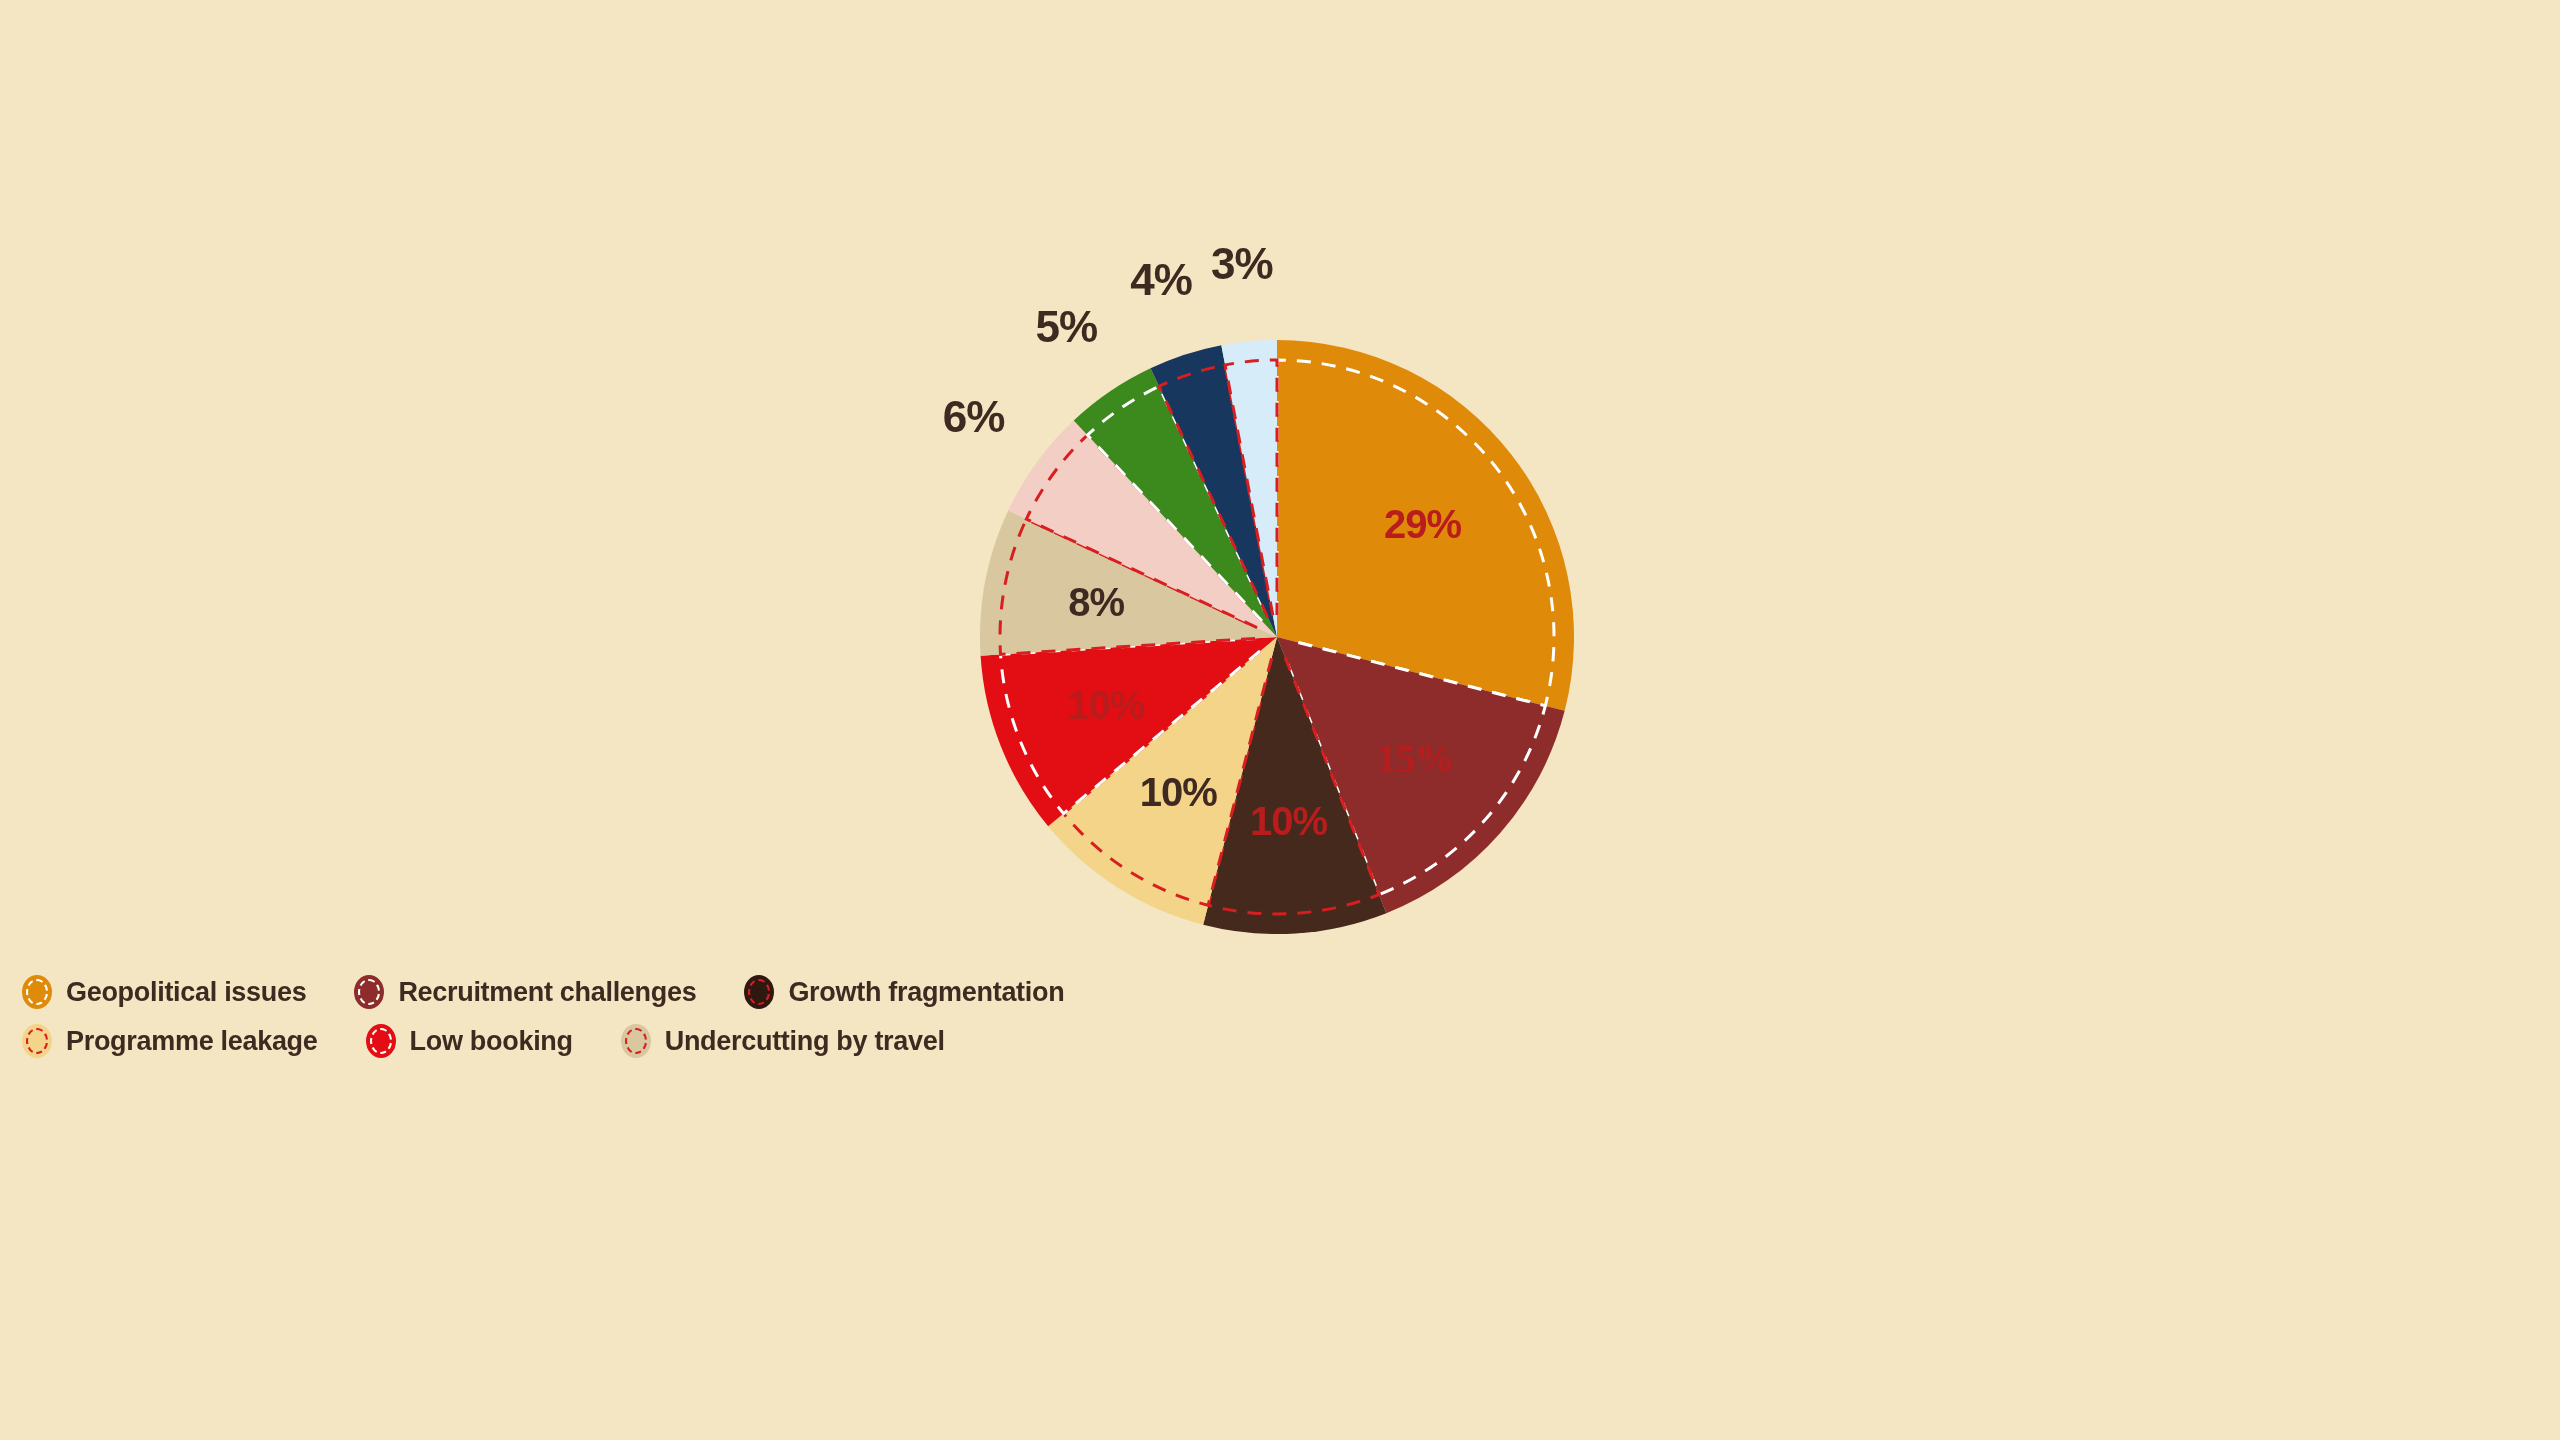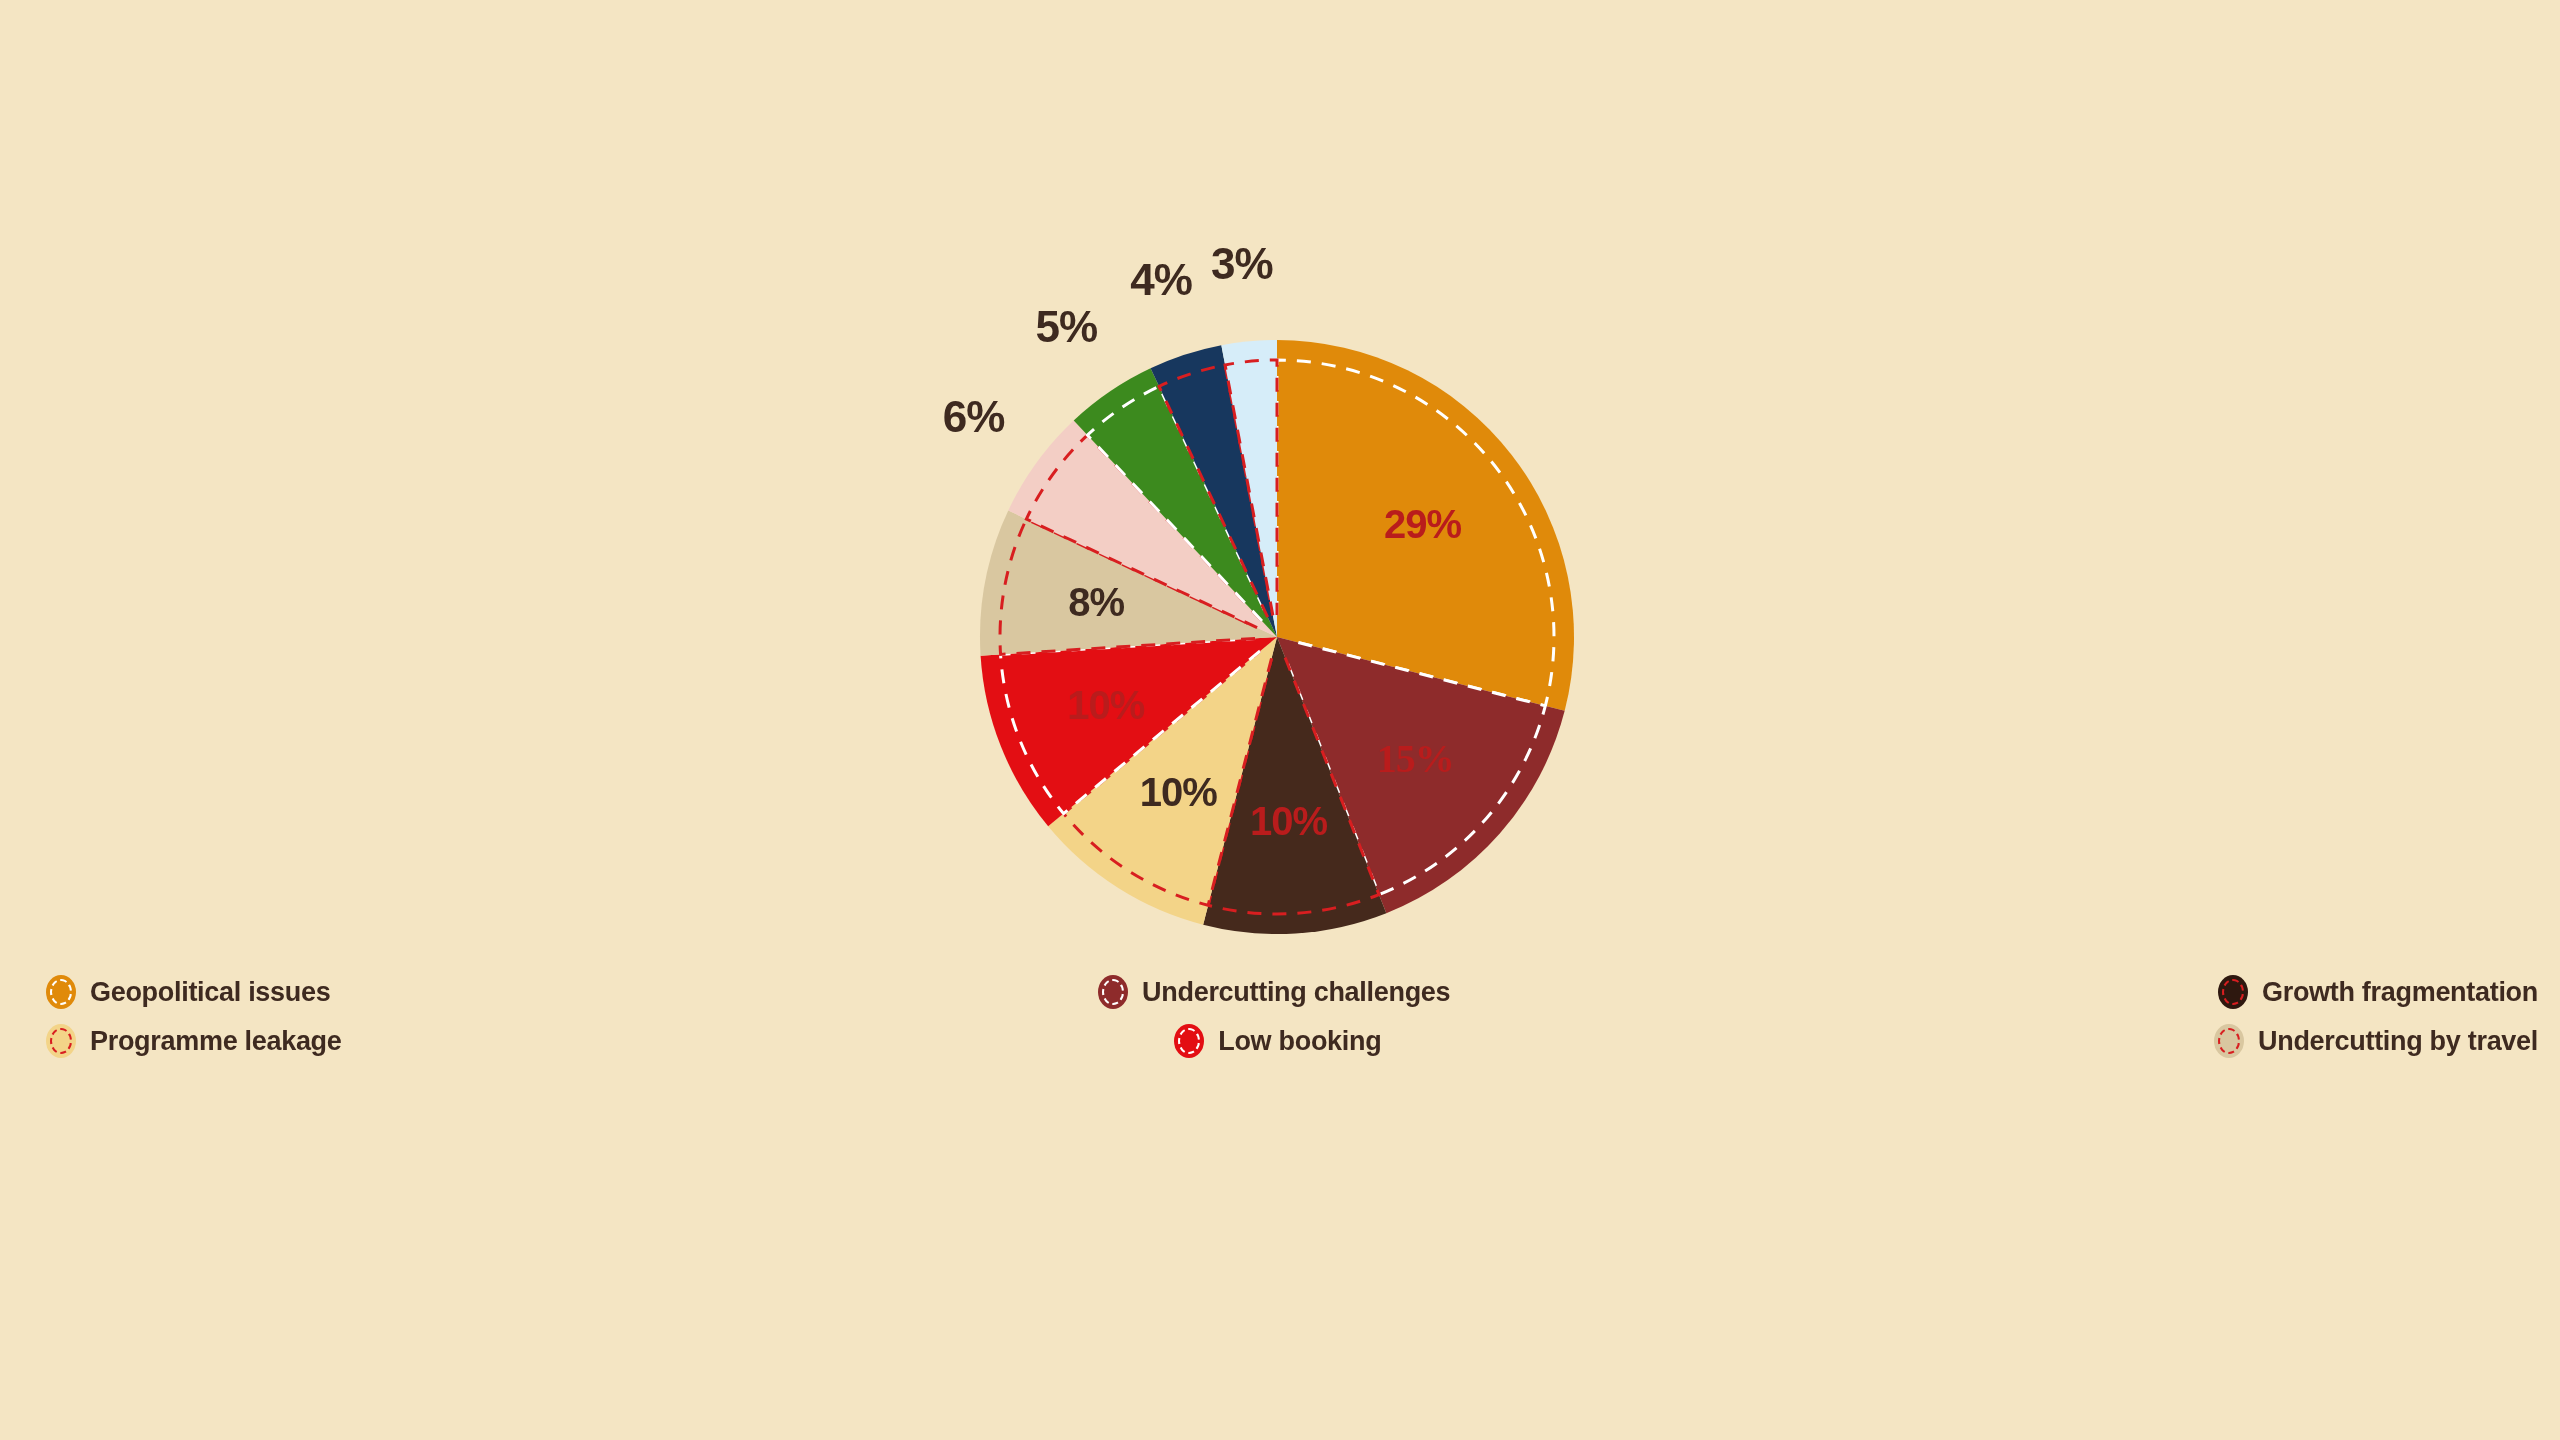--- a/index.html
+++ b/index.html
@@ -54,25 +54,24 @@
   
   #legend {
     position: absolute;
     left: 0;
     top: 975px;
     width: 2560px;
   }
 
   .legend-row {
     display: flex;
-    justify-content: space-between;
+    justify-content: flex-start;
     align-items: center;
-    gap: 12px;
+    gap: 4px;
     margin-bottom: 15px;
-    padding-left: 24px;
   }
 
   .legend-item {
     display: flex;
     align-items: center;
     gap: 14px;
     margin: 0 22px;
   }
 
   .legend-swatch {
@@ -143,21 +142,21 @@
   </div>
 
   <div id="legend">
       <div class="legend-row">
         <div class="legend-item">
           <span class="legend-swatch" style="background: rgb(224, 138, 10);"></span>
           <span class="legend-label">Geopolitical issues</span>
         </div>
         <div class="legend-item">
           <span class="legend-swatch" style="background: rgb(142, 43, 43);"></span>
-          <span class="legend-label">Undercutting challenges</span>
+          <span class="legend-label">Recruitment challenges</span>
         </div>
         <div class="legend-item">
           <span class="legend-swatch dash-red" style="background: rgb(46, 24, 15);"></span>
           <span class="legend-label">Growth fragmentation</span>
         </div>
       </div>
       <div class="legend-row">
         <div class="legend-item">
           <span class="legend-swatch dash-red" style="background: rgb(243, 212, 136);"></span>
           <span class="legend-label">Programme leakage</span>

